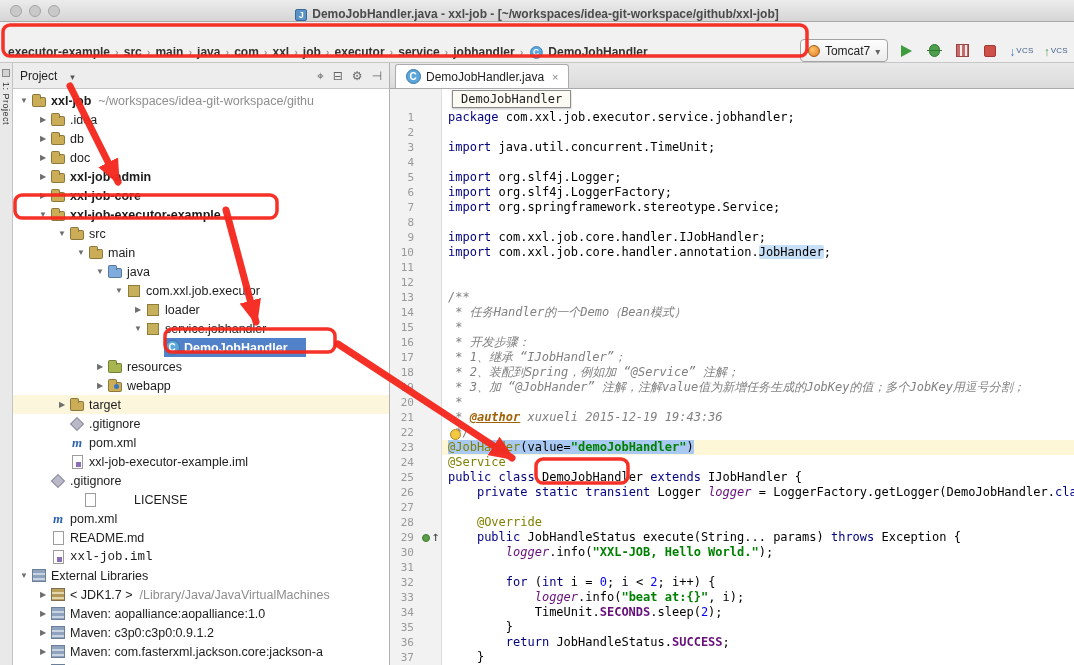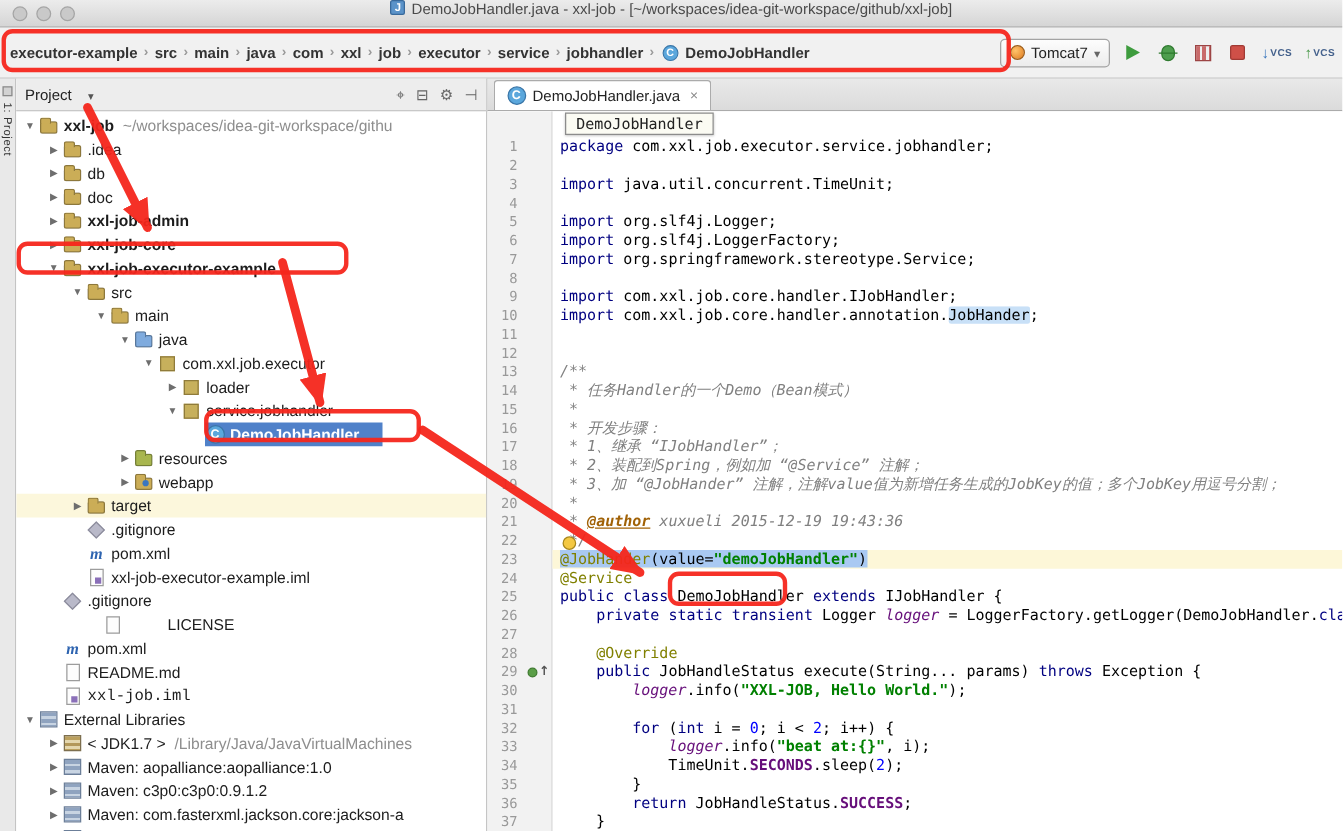--- a/index.html
+++ b/index.html
@@ -1,43 +1,43 @@
 <!DOCTYPE html>
 <html><head>
 <meta charset="utf-8">
 <style>
 *{margin:0;padding:0;box-sizing:border-box}
 html,body{width:1074px;height:665px;overflow:hidden;background:#fff;font-family:"Liberation Sans","DejaVu Sans",sans-serif}
 #app{position:relative;width:1074px;height:665px;background:#fff}
 
 
-.titlebar{height:22px;background:linear-gradient(#ececec,#d5d5d5);border-bottom:1px solid #a9a9a9;display:flex;align-items:flex-start;justify-content:center;position:relative;font-size:12px;color:#4a4a4a;font-weight:normal}
+.titlebar{height:22px;background:linear-gradient(#ececec,#d5d5d5);border-bottom:1px solid #a9a9a9;display:flex;align-items:flex-end;justify-content:center;position:relative;font-size:12px;color:#4a4a4a;font-weight:bold}
 .lights{position:absolute;left:10px;top:5px;display:flex;gap:7px}
 .light{width:12px;height:12px;border-radius:50%;background:#c9c9c9;border:1px solid #a5a5a5}
 .title-icon{width:12px;height:12px;background:#5b93c9;border:1px solid #38699b;border-radius:2px;margin-right:5px;color:#fff;font:bold 9px/11px "Liberation Sans",sans-serif;text-align:center}
 .title-icon::after{content:"J"}
 
 
-.navbar{height:41px;background:#f1f1f1;border-bottom:1px solid #c6c6c6;display:flex;align-items:center;justify-content:space-between;padding:0 6px 0 4px}
+.navbar{height:41px;background:#f1f1f1;border-bottom:1px solid #c6c6c6;display:flex;align-items:flex-end;justify-content:space-between;padding:0 6px 0 4px}
 .crumbs{display:flex;align-items:center;font-size:12px;font-weight:bold;color:#333;white-space:nowrap;overflow:hidden}
 .crumb{padding:2px 4px;display:flex;align-items:center;gap:4px;border-radius:3px}
 .crumb-sep{color:#9a9a9a;font-size:11px;padding:0 1px}
 .runbar{display:flex;align-items:center;gap:9px;flex:none}
 .combo{height:23px;display:flex;align-items:center;gap:5px;padding:0 7px;border:1px solid #a3a3a3;border-radius:4px;background:linear-gradient(#fdfdfd,#ececec);font-size:12px;color:#222}
 .combo .caret::after{content:"▾";color:#666;font-size:10px}
 .tomcat-icon{width:12px;height:12px;border-radius:50%;background:radial-gradient(circle at 35% 35%,#ffc46b,#e07b1f);border:1px solid #9c5c18}
 .rtb{display:flex;align-items:center;justify-content:center;min-width:18px;height:20px}
 .ic-play{width:0;height:0;border-left:11px solid #3e9c3e;border-top:6px solid transparent;border-bottom:6px solid transparent}
 .ic-bug{width:11px;height:13px;border-radius:6px;background:#4e9e4e;border:1px solid #2f7a2f;position:relative}
 .ic-bug::before{content:"";position:absolute;left:-3px;right:-3px;top:5px;border-top:1px solid #2f7a2f}
 .ic-coverage{width:13px;height:13px;background:repeating-linear-gradient(90deg,#c96a6a 0 3px,#eee 3px 5px);border:1px solid #9c4444}
 .ic-stop{width:12px;height:12px;background:#cf5048;border:1px solid #a03a34;border-radius:2px}
 .ic-vcs-down::after{content:"↓";color:#3b77bd;font-weight:bold;font-size:12px}
 .ic-vcs-up::after{content:"↑";color:#4c9a4c;font-weight:bold;font-size:12px}
-.rtb-label{font-size:8px;font-weight:bold;color:#44618c;margin-left:1px;letter-spacing:.3px}
+.rtb-label{font-size:8px;font-weight:normal;color:#44618c;margin-left:1px;letter-spacing:.3px}
 
 
 .main{display:flex;height:607px}
 .stripe{width:13px;background:#e9e9e9;border-right:1px solid #c4c4c4;display:flex;flex-direction:column;align-items:center;padding-top:6px;gap:5px;flex:none}
 .stripe-icon{width:8px;height:8px;border:1px solid #8a8a8a;background:#d2d2d2}
 .stripe-label{writing-mode:vertical-lr;font-size:9px;color:#333;letter-spacing:.5px;white-space:nowrap}
 
 
 .project-panel{width:377px;background:#fff;border-right:1px solid #b2b2b2;display:flex;flex-direction:column;flex:none}
 .panel-header{height:26px;background:#ededed;border-bottom:1px solid #c8c8c8;display:flex;align-items:center;padding:0 7px;font-size:12px;color:#222;gap:13px}

